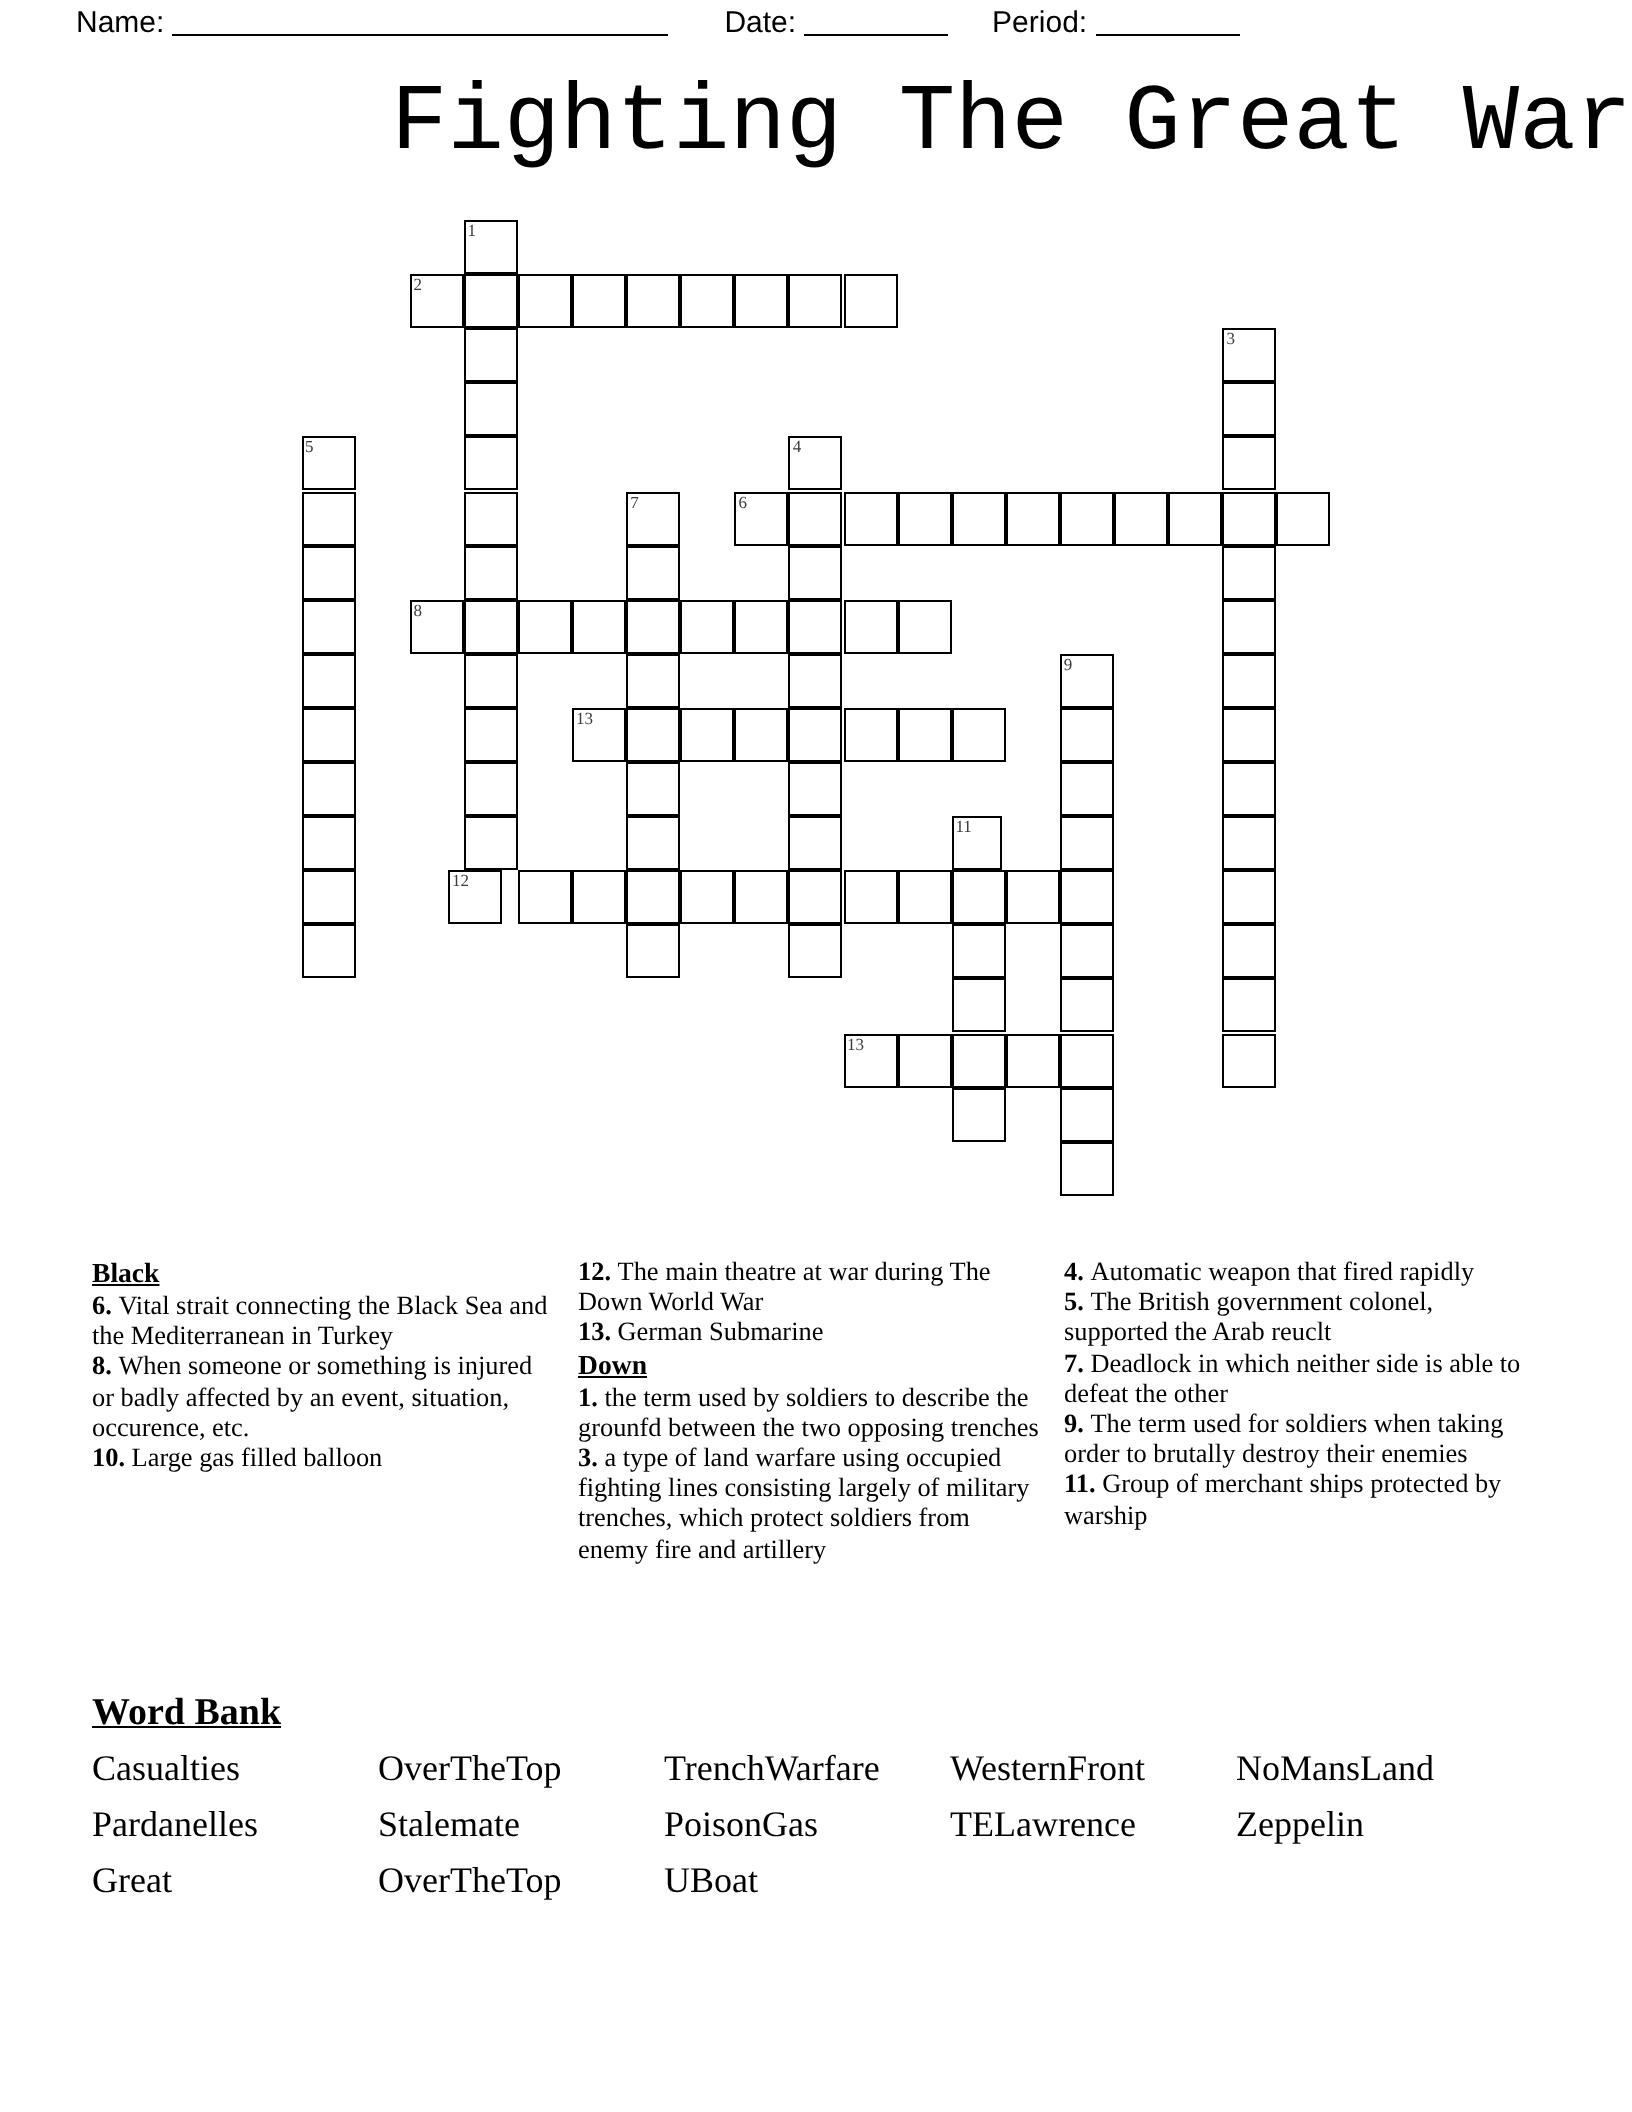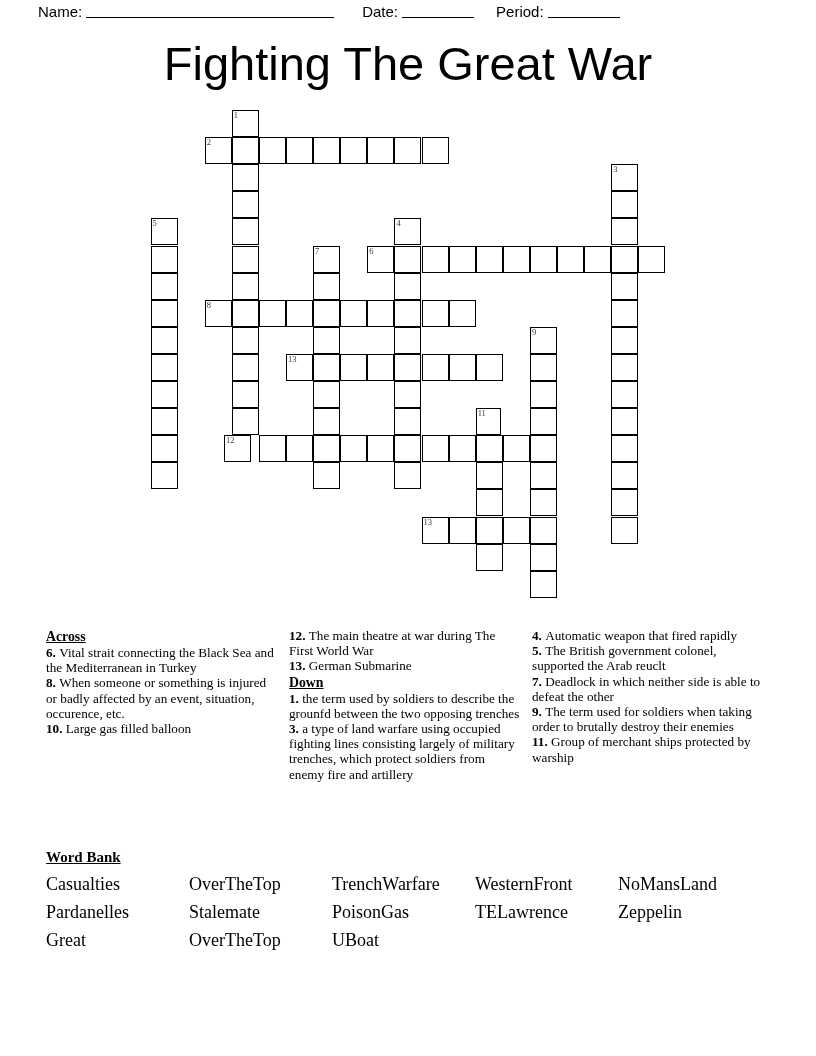--- a/index.html
+++ b/index.html
@@ -39,22 +39,22 @@
   .rule-date   { width: 72px; }
   .rule-period { width: 72px; }
   .hdr-date-label   { margin-left: 24px; }
   .hdr-period-label { margin-left: 18px; }
 
   
   .title {
     position: absolute;
     left: 0; top: 36px;
     width: 816px;
-    text-align: center;
-    font-family: Liberation Sans, sans-serif;
+    text-align: right;
+    font-family: Liberation Mono, monospace;
     font-size: 47px;
     font-weight: 400;
     letter-spacing: 0px;
     white-space: nowrap;
   }
 
   
   #grid-wrap {
     position: absolute;
     left: 0; top: 0;
@@ -110,21 +110,21 @@
   
   #wordbank {
     position: absolute;
     left: 46px;
     top: 845px;
     width: 740px;
   }
   .wb-heading {
     font-weight: bold;
     text-decoration: underline;
-    font-size: 15px;
+    font-size: 19px;
     line-height: 24px;
     display: block;
     margin-bottom: 4px;
   }
   .wb-grid {
     display: grid;
     grid-template-columns: 143px 143px 143px 143px 160px;
     row-gap: 5px;
   }
   .wb-word {
@@ -283,27 +283,27 @@
     <div class="cw-cell" style="left: 502.8px; top: 435.2px; width: 27.1px; height: 27.1px;"></div>
     <div class="cw-cell" style="left: 421.5px; top: 516.5px; width: 27.1px; height: 27.1px;">
       <span class="cw-num">13</span>
     </div>
     <div class="cw-cell" style="left: 448.6px; top: 516.5px; width: 27.1px; height: 27.1px;"></div>
     <div class="cw-cell" style="left: 502.8px; top: 516.5px; width: 27.1px; height: 27.1px;"></div>
   </div>
 
 <div id="clues">
   <div class="clue-col clue-col-1">
-      <span class="clue-heading">Across</span>
+      <span class="clue-heading">Black</span>
       <span class="clue"><span class="clue-num">6. </span><span>Vital strait connecting the Black Sea and the Mediterranean in Turkey</span></span>
       <span class="clue"><span class="clue-num">8. </span><span>When someone or something is injured or badly affected by an event, situation, occurence, etc.</span></span>
       <span class="clue"><span class="clue-num">10. </span><span>Large gas filled balloon</span></span>
     </div>
   <div class="clue-col clue-col-2">
-      <span class="clue"><span class="clue-num">12. </span><span>The main theatre at war during The First World War</span></span>
+      <span class="clue"><span class="clue-num">12. </span><span>The main theatre at war during The Down World War</span></span>
       <span class="clue"><span class="clue-num">13. </span><span>German Submarine</span></span>
       <span class="clue-heading">Down</span>
       <span class="clue"><span class="clue-num">1. </span><span>the term used by soldiers to describe the grounfd between the two opposing trenches</span></span>
       <span class="clue"><span class="clue-num">3. </span><span>a type of land warfare using occupied fighting lines consisting largely of military trenches, which protect soldiers from enemy fire and artillery</span></span>
     </div>
   <div class="clue-col clue-col-3">
       <span class="clue"><span class="clue-num">4. </span><span>Automatic weapon that fired rapidly</span></span>
       <span class="clue"><span class="clue-num">5. </span><span>The British government colonel, supported the Arab reuclt</span></span>
       <span class="clue"><span class="clue-num">7. </span><span>Deadlock in which neither side is able to defeat the other</span></span>
       <span class="clue"><span class="clue-num">9. </span><span>The term used for soldiers when taking order to brutally destroy their enemies</span></span>

